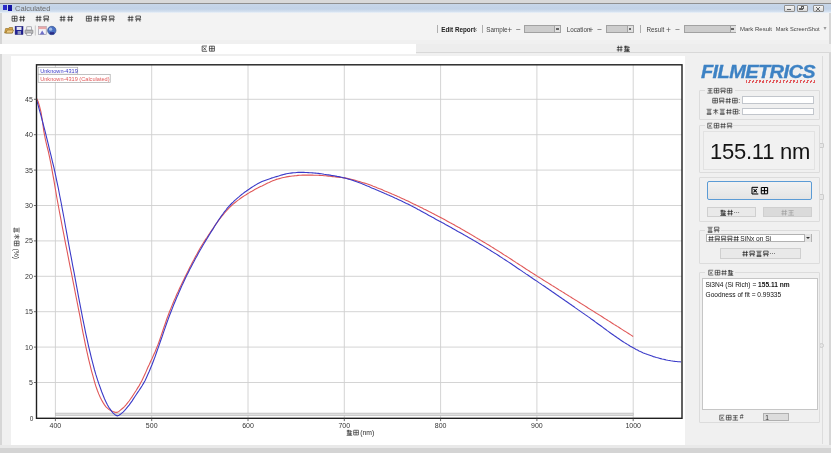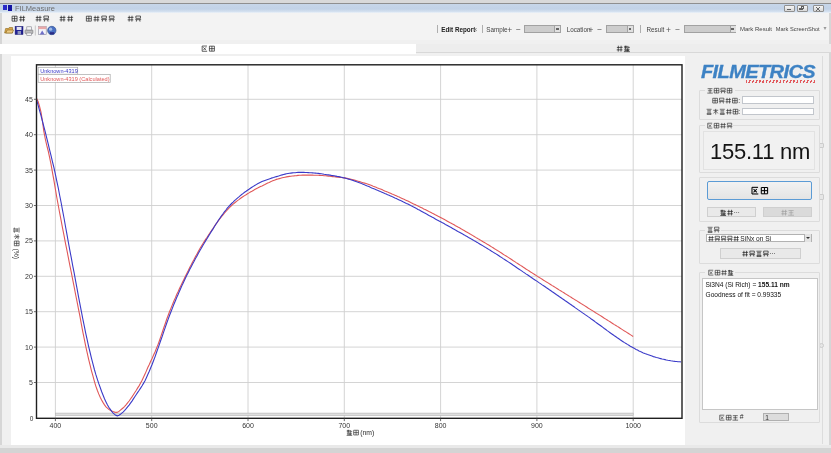--- a/index.html
+++ b/index.html
@@ -10,21 +10,21 @@
 
 <div class="abs" style="left:0;top:0;width:831px;height:3px;background:#d9d9d9"></div>
 <div class="abs" style="left:0;top:3px;width:831px;height:1px;background:#8f8f8f"></div>
 <div class="abs" style="left:0;top:4px;width:831px;height:9px;background:linear-gradient(180deg,#c7d6e9 0%,#c2d2e6 55%,#d4e1f0 85%,#eef3f9 100%)"></div>
 <div class="abs" style="left:0;top:13px;width:2px;height:435px;background:#d6d6d6"></div>
 <div class="abs" style="left:829px;top:13px;width:2px;height:435px;background:#d6d6d6"></div>
 <div class="abs" style="left:0;top:445px;width:831px;height:3px;background:#e9e9e9"></div>
 <div class="abs" style="left:0;top:448px;width:831px;height:5px;background:#d4d4d4"></div>
 <div class="abs" style="left:3px;top:5px;width:4px;height:5px;background:#2a2ac8"></div>
 <div class="abs" style="left:7.5px;top:4.5px;width:4px;height:6px;background:#1414a0"></div>
-<div class="t" style="left:15px;top:4.4px;font-size:7.5px;color:#6e6e6e">FILMeasure</div>
+<div class="t" style="left:15px;top:4.4px;font-size:7.5px;color:#6e6e6e">Calculated</div>
 <div class="abs" style="left:783.8px;top:4.6px;width:11px;height:7px;background:linear-gradient(#f4f4f4,#d8d8d8);border:1px solid #909090;border-radius:1px"></div>
 <div class="abs" style="left:797px;top:4.6px;width:11px;height:7px;background:linear-gradient(#f4f4f4,#d8d8d8);border:1px solid #909090;border-radius:1px"></div>
 <div class="abs" style="left:812.8px;top:4.6px;width:11px;height:7px;background:linear-gradient(#f4f4f4,#d8d8d8);border:1px solid #909090;border-radius:1px"></div>
 <div class="abs" style="left:787.2px;top:8.6px;width:4.2px;height:1.1px;background:#606060"></div>
 <div class="abs" style="left:800.7px;top:6.3px;width:3.2px;height:2.9px;border:0.8px solid #606060"></div>
 <div class="abs" style="left:799.4px;top:7.5px;width:3.2px;height:2.9px;border:0.8px solid #606060;background:#e6e6e6"></div>
 <svg class="abs" style="left:815.4px;top:5.7px" width="6" height="6" viewBox="0 0 6 6">
     <line x1="1" y1="1" x2="5" y2="5" stroke="#5a5a5a" stroke-width="0.9"></line>
     <line x1="5" y1="1" x2="1" y2="5" stroke="#5a5a5a" stroke-width="0.9"></line>
   </svg>

